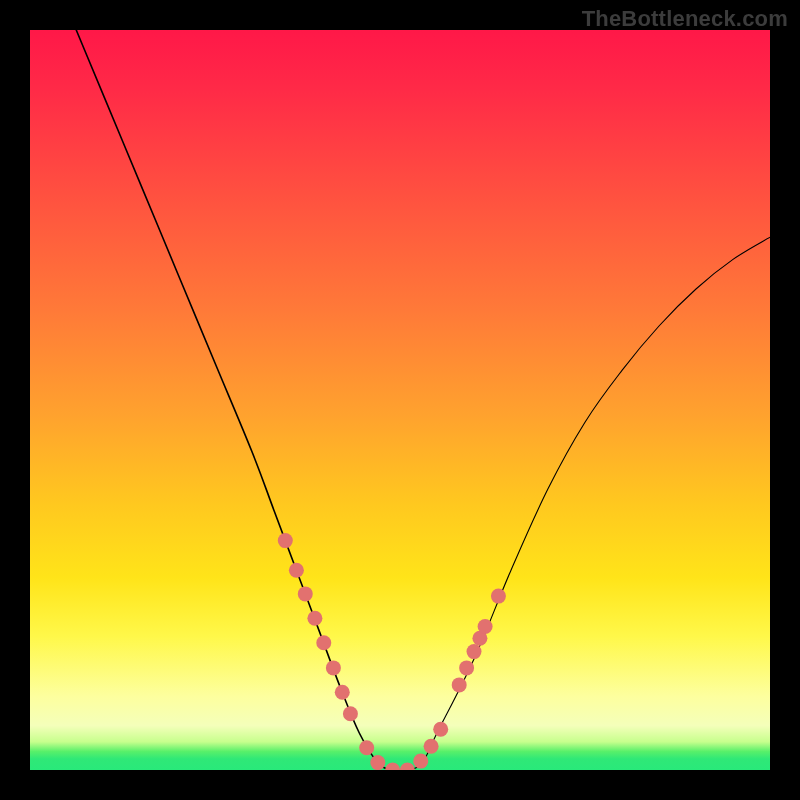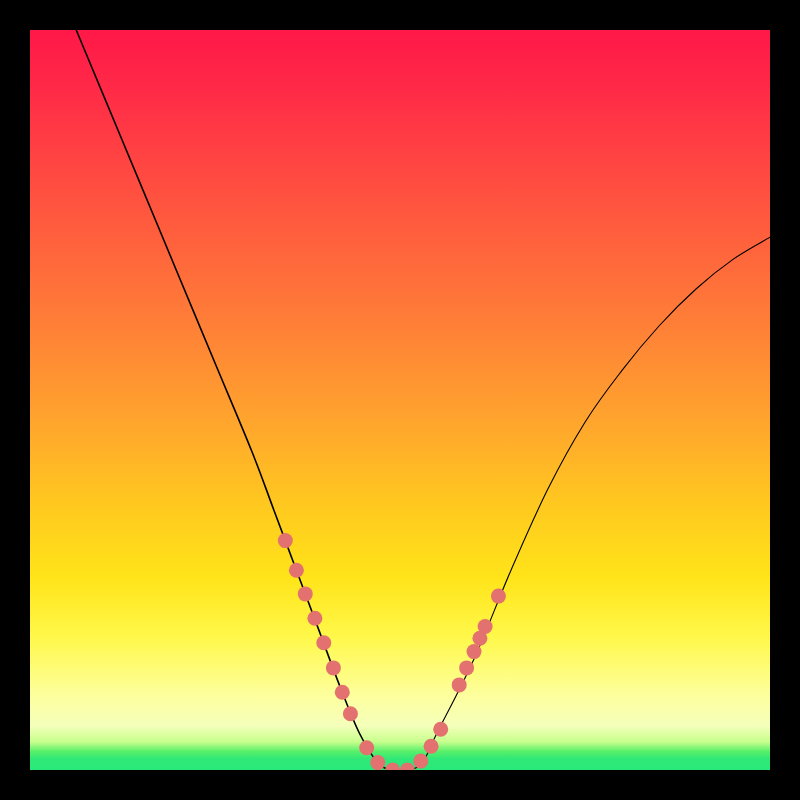--- a/index.html
+++ b/index.html
@@ -73,20 +73,21 @@
   .marker {
     fill: #e2716f;
     stroke: none;
   }
 </style>
 </head>
 <body>
 
 <div class="frame">
 
+  <div class="watermark">TheBottleneck.com</div>
 
   <div class="plot-area">
     <svg class="curve" viewBox="0 0 740 740">
       <path id="left-branch" class="curve-path" d="M 0 -110.99999999999989 C 6.66 -95.01599999999992, 23.68 -54.16800000000003, 37 -22.200000000000045 C 50.32 9.767999999999937, 60.68 34.63200000000002, 74 66.60000000000002 C 87.32 98.56800000000003, 97.68 123.43199999999999, 111 155.39999999999998 C 124.32 187.36799999999997, 134.68 212.232, 148 244.2 C 161.32 276.168, 171.68 301.0319999999999, 185 332.99999999999994 C 198.32 364.96799999999996, 211.344 395.16, 222 421.8 C 232.656 448.44, 236.20800000000003 459.688, 244.20000000000002 481 C 252.192 502.312, 258.40799999999996 518.888, 266.4 540.2 C 274.392 561.5120000000001, 280.608 578.088, 288.6 599.4 C 296.59200000000004 620.712, 303.474 639.952, 310.8 658.6 C 318.12600000000003 677.248, 322.64000000000004 689.68, 329.3 703 C 335.96 716.32, 341.806 725.94, 347.79999999999995 732.6 C 353.7939999999999 739.26, 357.27199999999993 738.668, 362.59999999999997 740 C 367.928 741.332, 374.73600000000005 740, 377.40000000000003 740"></path>
       <path id="right-branch" class="curve-path right" d="M 362.59999999999997 740 C 365.26399999999995 740, 372.072 741.332, 377.40000000000003 740 C 382.72800000000007 738.668, 386.872 739.26, 392.20000000000005 732.6 C 397.5280000000001 725.94, 397.67600000000004 721.648, 407.00000000000006 703 C 416.32400000000007 684.352, 430.68 658.304, 444 629 C 457.32 599.696, 467.68 570.836, 481 540.2 C 494.32 509.5640000000001, 504.68 485.44, 518 458.8 C 531.32 432.16, 541.68 413.51200000000006, 555 392.20000000000005 C 568.32 370.88800000000003, 578.68 357.716, 592 340.4 C 605.32 323.08399999999995, 615.68 310.652, 629 296 C 642.32 281.348, 652.68 270.988, 666 259 C 679.32 247.012, 689.68 238.72400000000002, 703 229.40000000000003 C 716.32 220.07600000000005, 733.34 211.19600000000005, 740 207.20000000000005"></path>
       <g id="markers-group">
           <circle cx="255.29999999999998" cy="510.6" r="7.5" class="marker"></circle>
           <circle cx="266.4" cy="540.2" r="7.5" class="marker"></circle>
           <circle cx="275.28000000000003" cy="563.88" r="7.5" class="marker"></circle>
           <circle cx="284.90000000000003" cy="588.3" r="7.5" class="marker"></circle>

